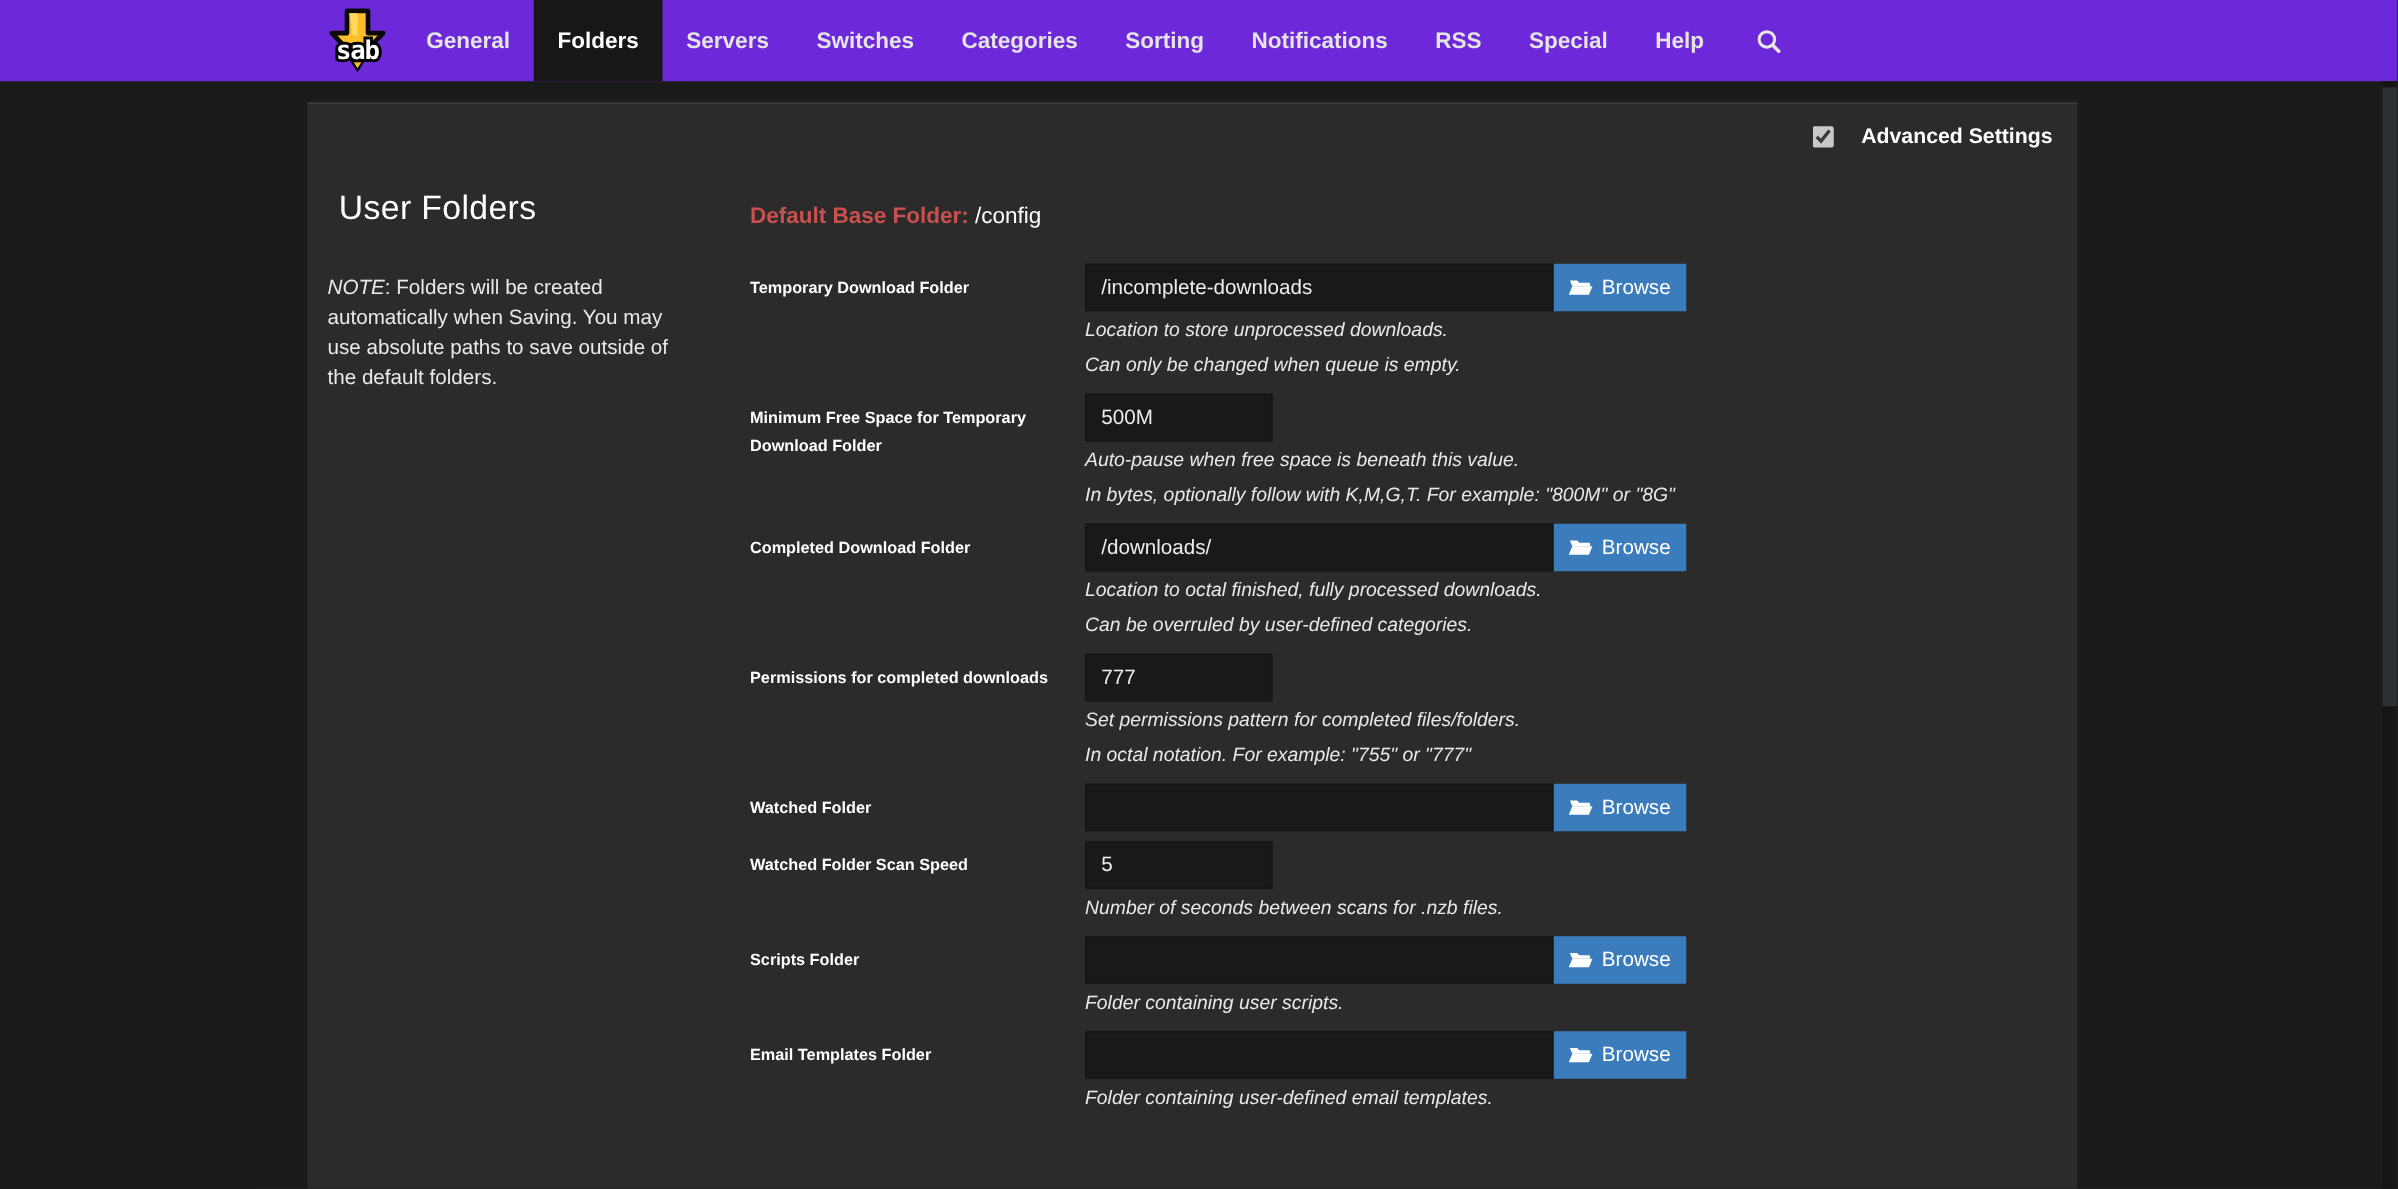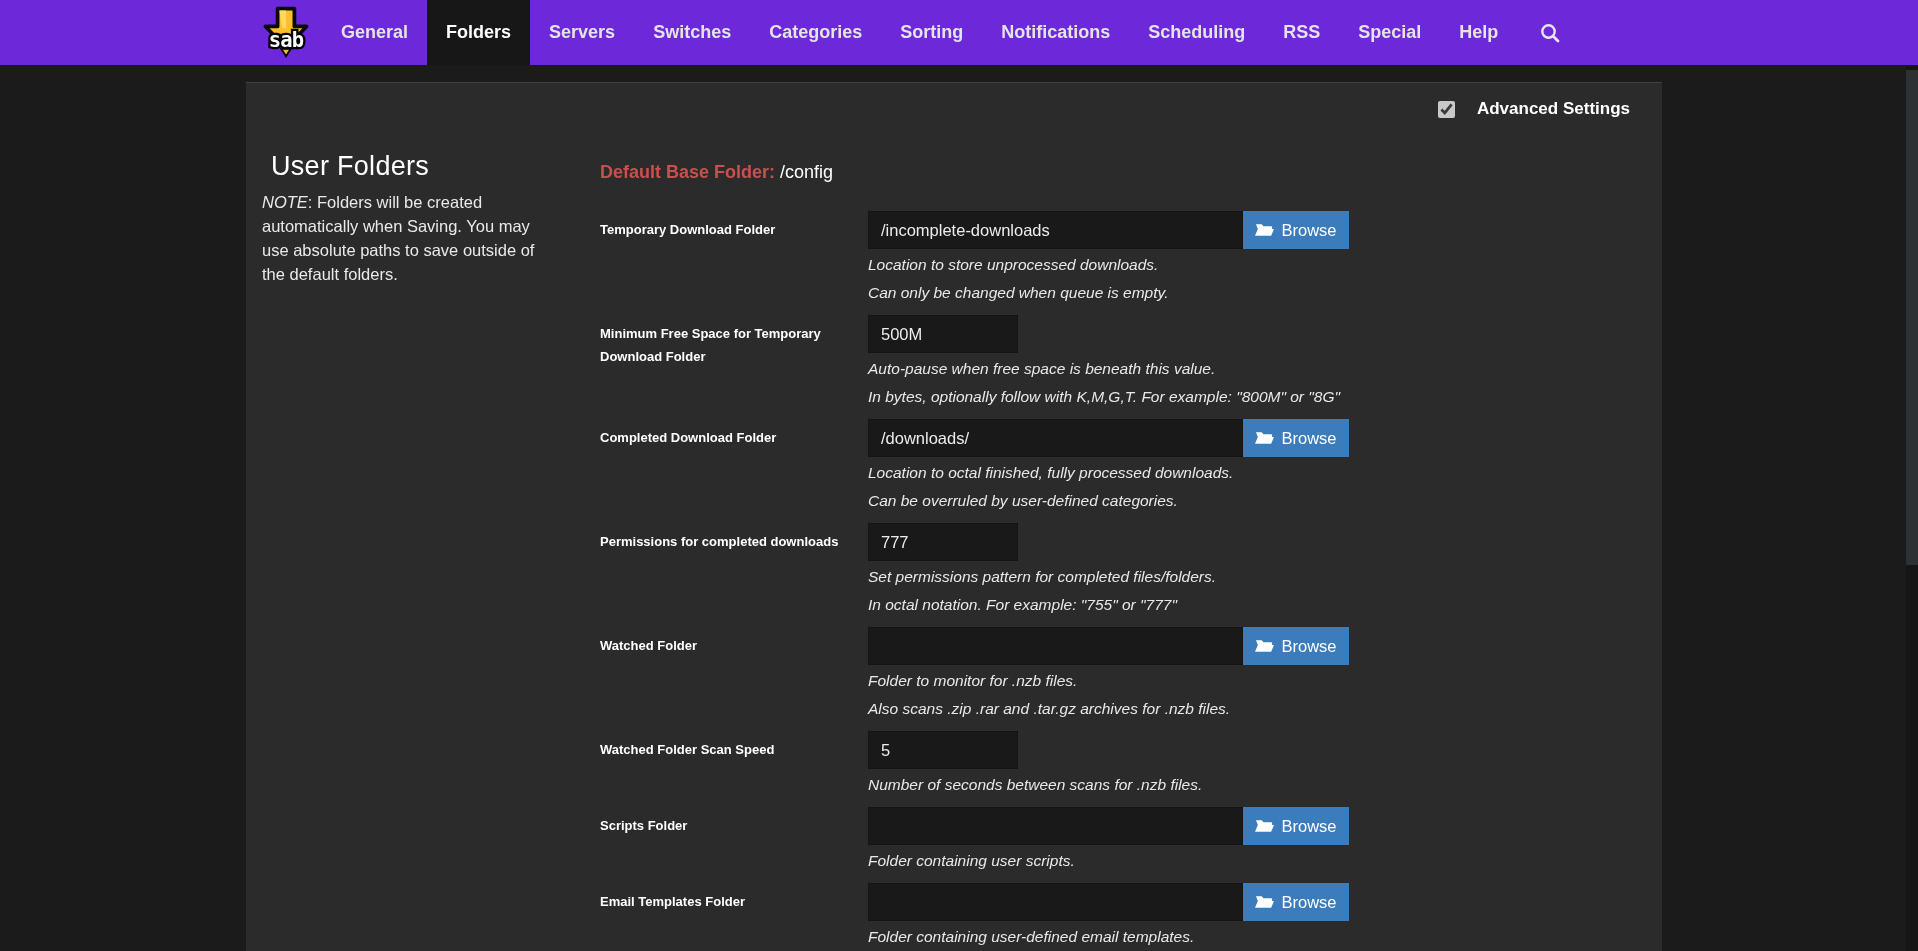--- a/index.html
+++ b/index.html
@@ -32,31 +32,31 @@
   .scrollbar-thumb {
     position:absolute; right:0; top:70px; width:12px; height:495px; background:#2e3133;
   }
 
   
   .panel {
     position:absolute; left:246px; top:82px; width:1416px; height:920px;
     background:#2b2b2b; border-top:1px solid #404040;
   }
   .adv-row {
-    position:absolute; top:16px; right:32px;
+    position:absolute; top:16px; right:20px;
     display:flex; align-items:center; gap:22px;
   }
   .adv-row input[type=checkbox]{
     width:17px; height:17px; accent-color:#c9c9c9; cursor:pointer;
   }
   .adv-label { font-size:17px; font-weight:700; color:#fff; }
 
   
   .left-col { position:absolute; left:16px; top:68px; width:300px; }
-  .left-col h2 { font-size:27px; font-weight:400; color:#fff; margin:0 0 8px 9px; letter-spacing:.3px;}
+  .left-col h2 { font-size:27px; font-weight:400; color:#fff; margin:0 0 36px 9px; letter-spacing:.3px;}
   .note { font-size:16.5px; line-height:24px; color:#e9e9e9; width:285px; }
   .note .np { font-style:italic; }
 
   
   .right-col { position:absolute; left:354px; top:68px; width:800px; }
   .base-line { margin:8px 0 26px 0; font-size:18px; line-height:26px; }
   .base-label { color:#c8504e; font-weight:700; }
   .base-value { color:#fff; }
 
   .form-row { display:flex; margin-bottom:8px; }
@@ -93,21 +93,20 @@
     </svg>
   </div>
   <div class="nav-list">
     <div class="nav-item">General</div>
     <div class="nav-item active">Folders</div>
     <div class="nav-item">Servers</div>
     <div class="nav-item">Switches</div>
     <div class="nav-item">Categories</div>
     <div class="nav-item">Sorting</div>
     <div class="nav-item">Notifications</div>
-    <div class="nav-item">Scheduling</div>
     <div class="nav-item">RSS</div>
     <div class="nav-item">Special</div>
     <div class="nav-item">Help</div>
     <div class="nav-item search">
       <svg width="22" height="22" viewBox="0 0 22 22">
         <circle cx="9.5" cy="9.5" r="6.2" fill="none" stroke="#e8e8e8" stroke-width="2.4"></circle>
         <line x1="14.2" y1="14.2" x2="19" y2="19" stroke="#e8e8e8" stroke-width="2.8" stroke-linecap="round"></line>
       </svg>
     </div>
   </div>
@@ -207,24 +206,20 @@
         <div class="input-group">
           <input class="txt" type="text" value="" style="">
           <button class="browse-btn">
             <svg width="19" height="16" viewBox="0 0 20 16">
               <path d="M1 2h6l2 2h8a1 1 0 0 1 1 1v2H3z" fill="#fff"></path>
               <path d="M0 14l3-7h17l-3 7z" fill="#fff"></path>
             </svg>
             <span>Browse</span>
           </button>
         </div>
-        <div class="help">
-          <div>Folder to monitor for .nzb files.</div>
-          <div>Also scans .zip .rar and .tar.gz archives for .nzb files.</div>
-        </div>
       </div>
     </div>
 
     <div class="form-row">
       <div class="flabel">Watched Folder Scan Speed</div>
       <div class="fields">
         <div class="input-group">
           <input class="txt small" type="text" value="5" style="">
         </div>
         <div class="help">

